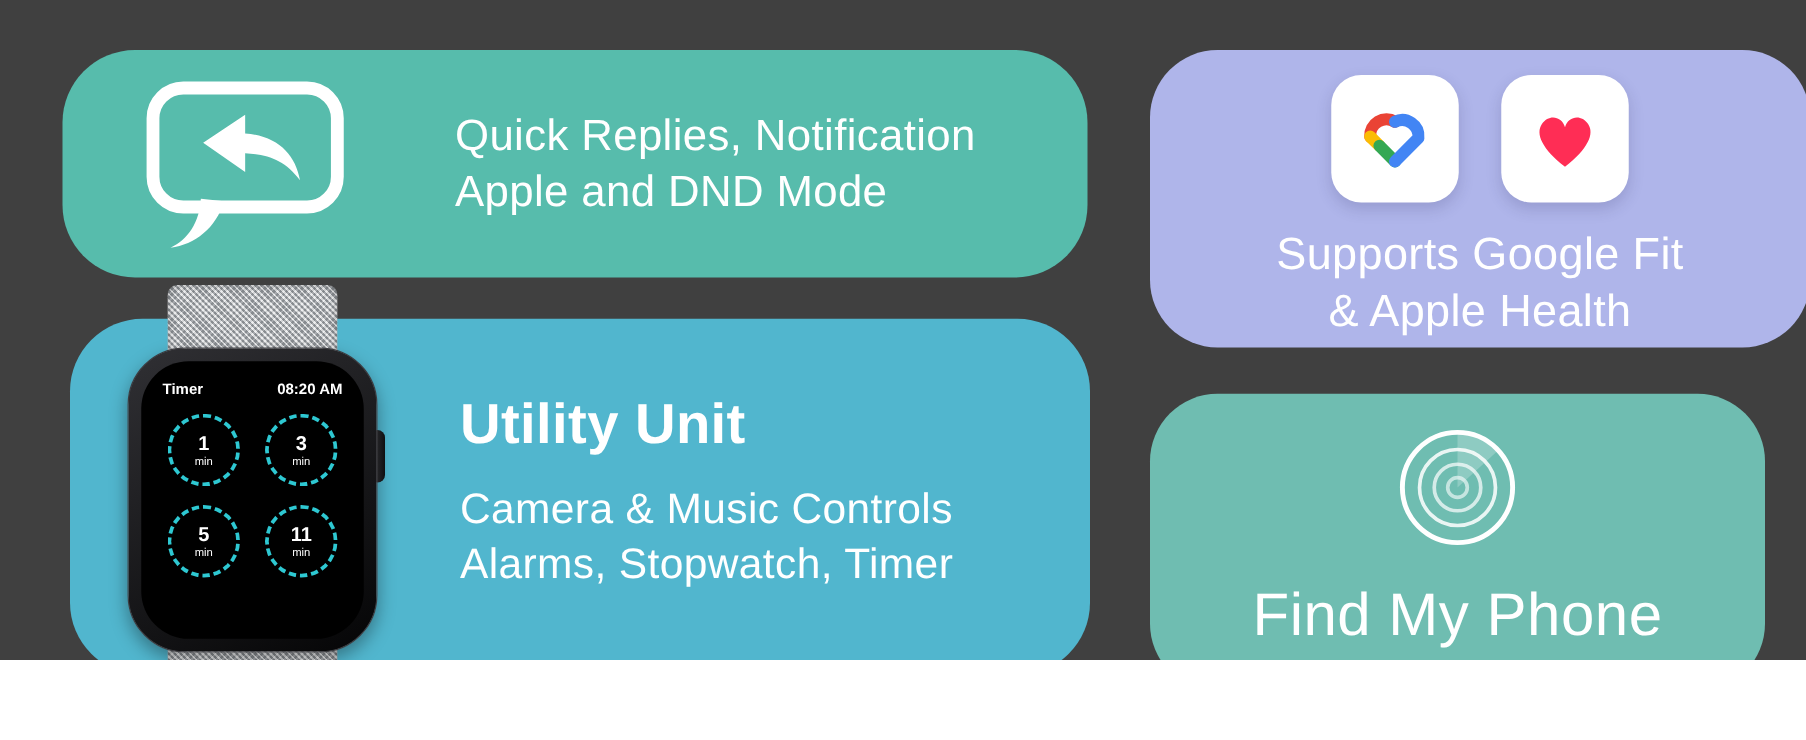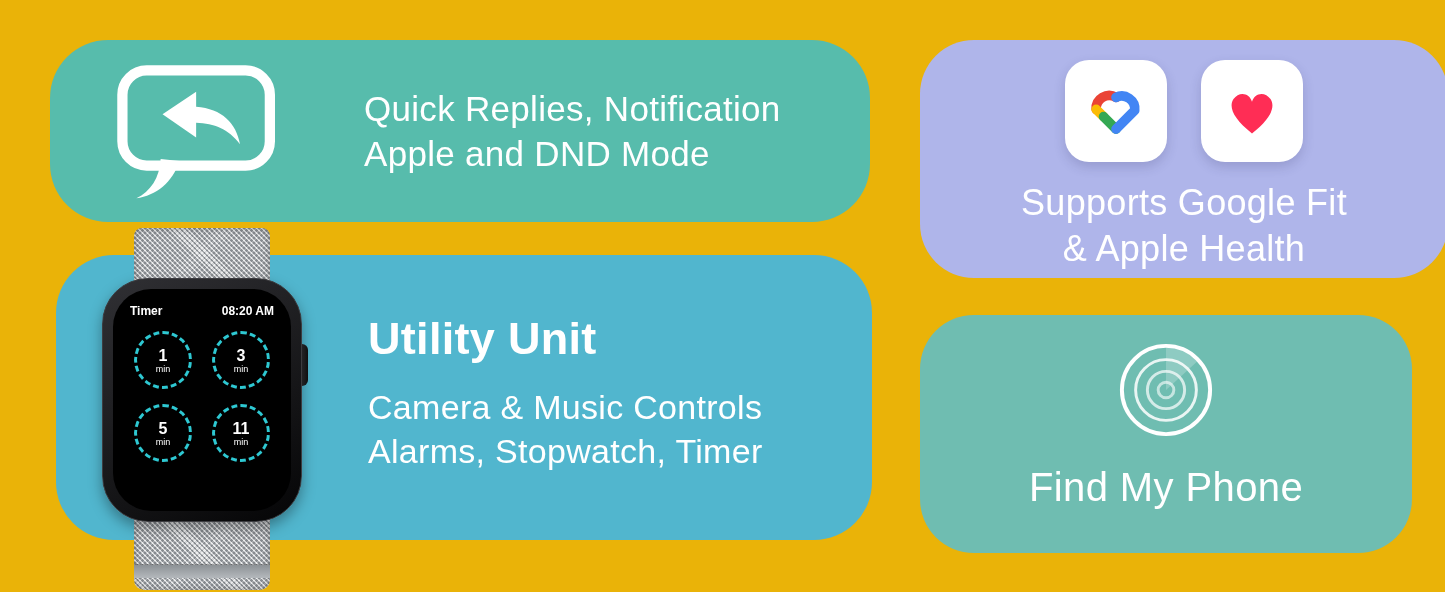--- a/index.html
+++ b/index.html
@@ -1,37 +1,37 @@
 <!DOCTYPE html>
 <html><head>
 <meta charset="utf-8">
 <style>
   html,body{margin:0;padding:0;background:#fff;}
   .canvas{
-    position:relative;width:1445px;height:592px;background:#eab308;overflow:hidden;
+    position:relative;width:1445px;height:528px;background:#404040;overflow:hidden;
     font-family:"Liberation Sans",sans-serif;
   }
   .card{position:absolute;color:#fff;}
   
   .card-tl{left:50px;top:40px;width:820px;height:182px;border-radius:58px;background:#57BCAC;}
   .bubble-icon{position:absolute;left:64px;top:22px;}
   .card-tl-text{position:absolute;left:314px;top:46px;font-size:35px;line-height:45px;font-weight:500;letter-spacing:.3px;}
   
   .card-bl{left:56px;top:255px;width:816px;height:285px;border-radius:58px;background:#51B6CE;}
   .utility-title{position:absolute;left:312px;top:58px;font-size:45px;font-weight:700;letter-spacing:.3px;}
   .utility-sub{position:absolute;left:312px;top:130px;font-size:34px;line-height:44px;font-weight:500;letter-spacing:.3px;}
   
   .card-tr{left:920px;top:40px;width:492px;height:238px;border-radius:54px;background:#AFB5EA;}
   .health-icons{position:absolute;top:20px;left:0;width:100%;display:flex;justify-content:center;gap:34px;}
   .app-icon{width:102px;height:102px;background:#fff;border-radius:24px;display:flex;align-items:center;justify-content:center;box-shadow:0 5px 12px rgba(40,40,90,.18);}
   .health-text{position:absolute;top:140px;left:0;width:100%;text-align:center;font-size:36px;line-height:46px;font-weight:500;letter-spacing:.3px;}
   
   .card-br{left:920px;top:315px;width:492px;height:238px;border-radius:54px;background:#6FBDB1;}
   .radar-wrap{position:absolute;top:26px;left:0;width:100%;display:flex;justify-content:center;}
-  .findphone-label{position:absolute;top:150px;left:0;width:100%;text-align:center;font-size:40px;font-weight:500;letter-spacing:.4px;}
+  .findphone-label{position:absolute;top:150px;left:0;width:100%;text-align:center;font-size:48px;font-weight:500;letter-spacing:.4px;}
   
   .watch{position:absolute;left:100px;top:228px;width:212px;height:364px;}
   .band{
     position:absolute;background-color:#c2c5c8;
     background-image:
       repeating-linear-gradient(45deg, rgba(255,255,255,.55) 0 1.5px, rgba(110,115,120,.45) 1.5px 3.5px),
       repeating-linear-gradient(-45deg, rgba(240,240,242,.5) 0 1.5px, rgba(90,95,100,.35) 1.5px 3.5px);
     box-shadow:inset 0 0 8px rgba(0,0,0,.28);
   }
   .band-top{left:34px;top:0;width:136px;height:62px;border-radius:8px 8px 0 0;}

